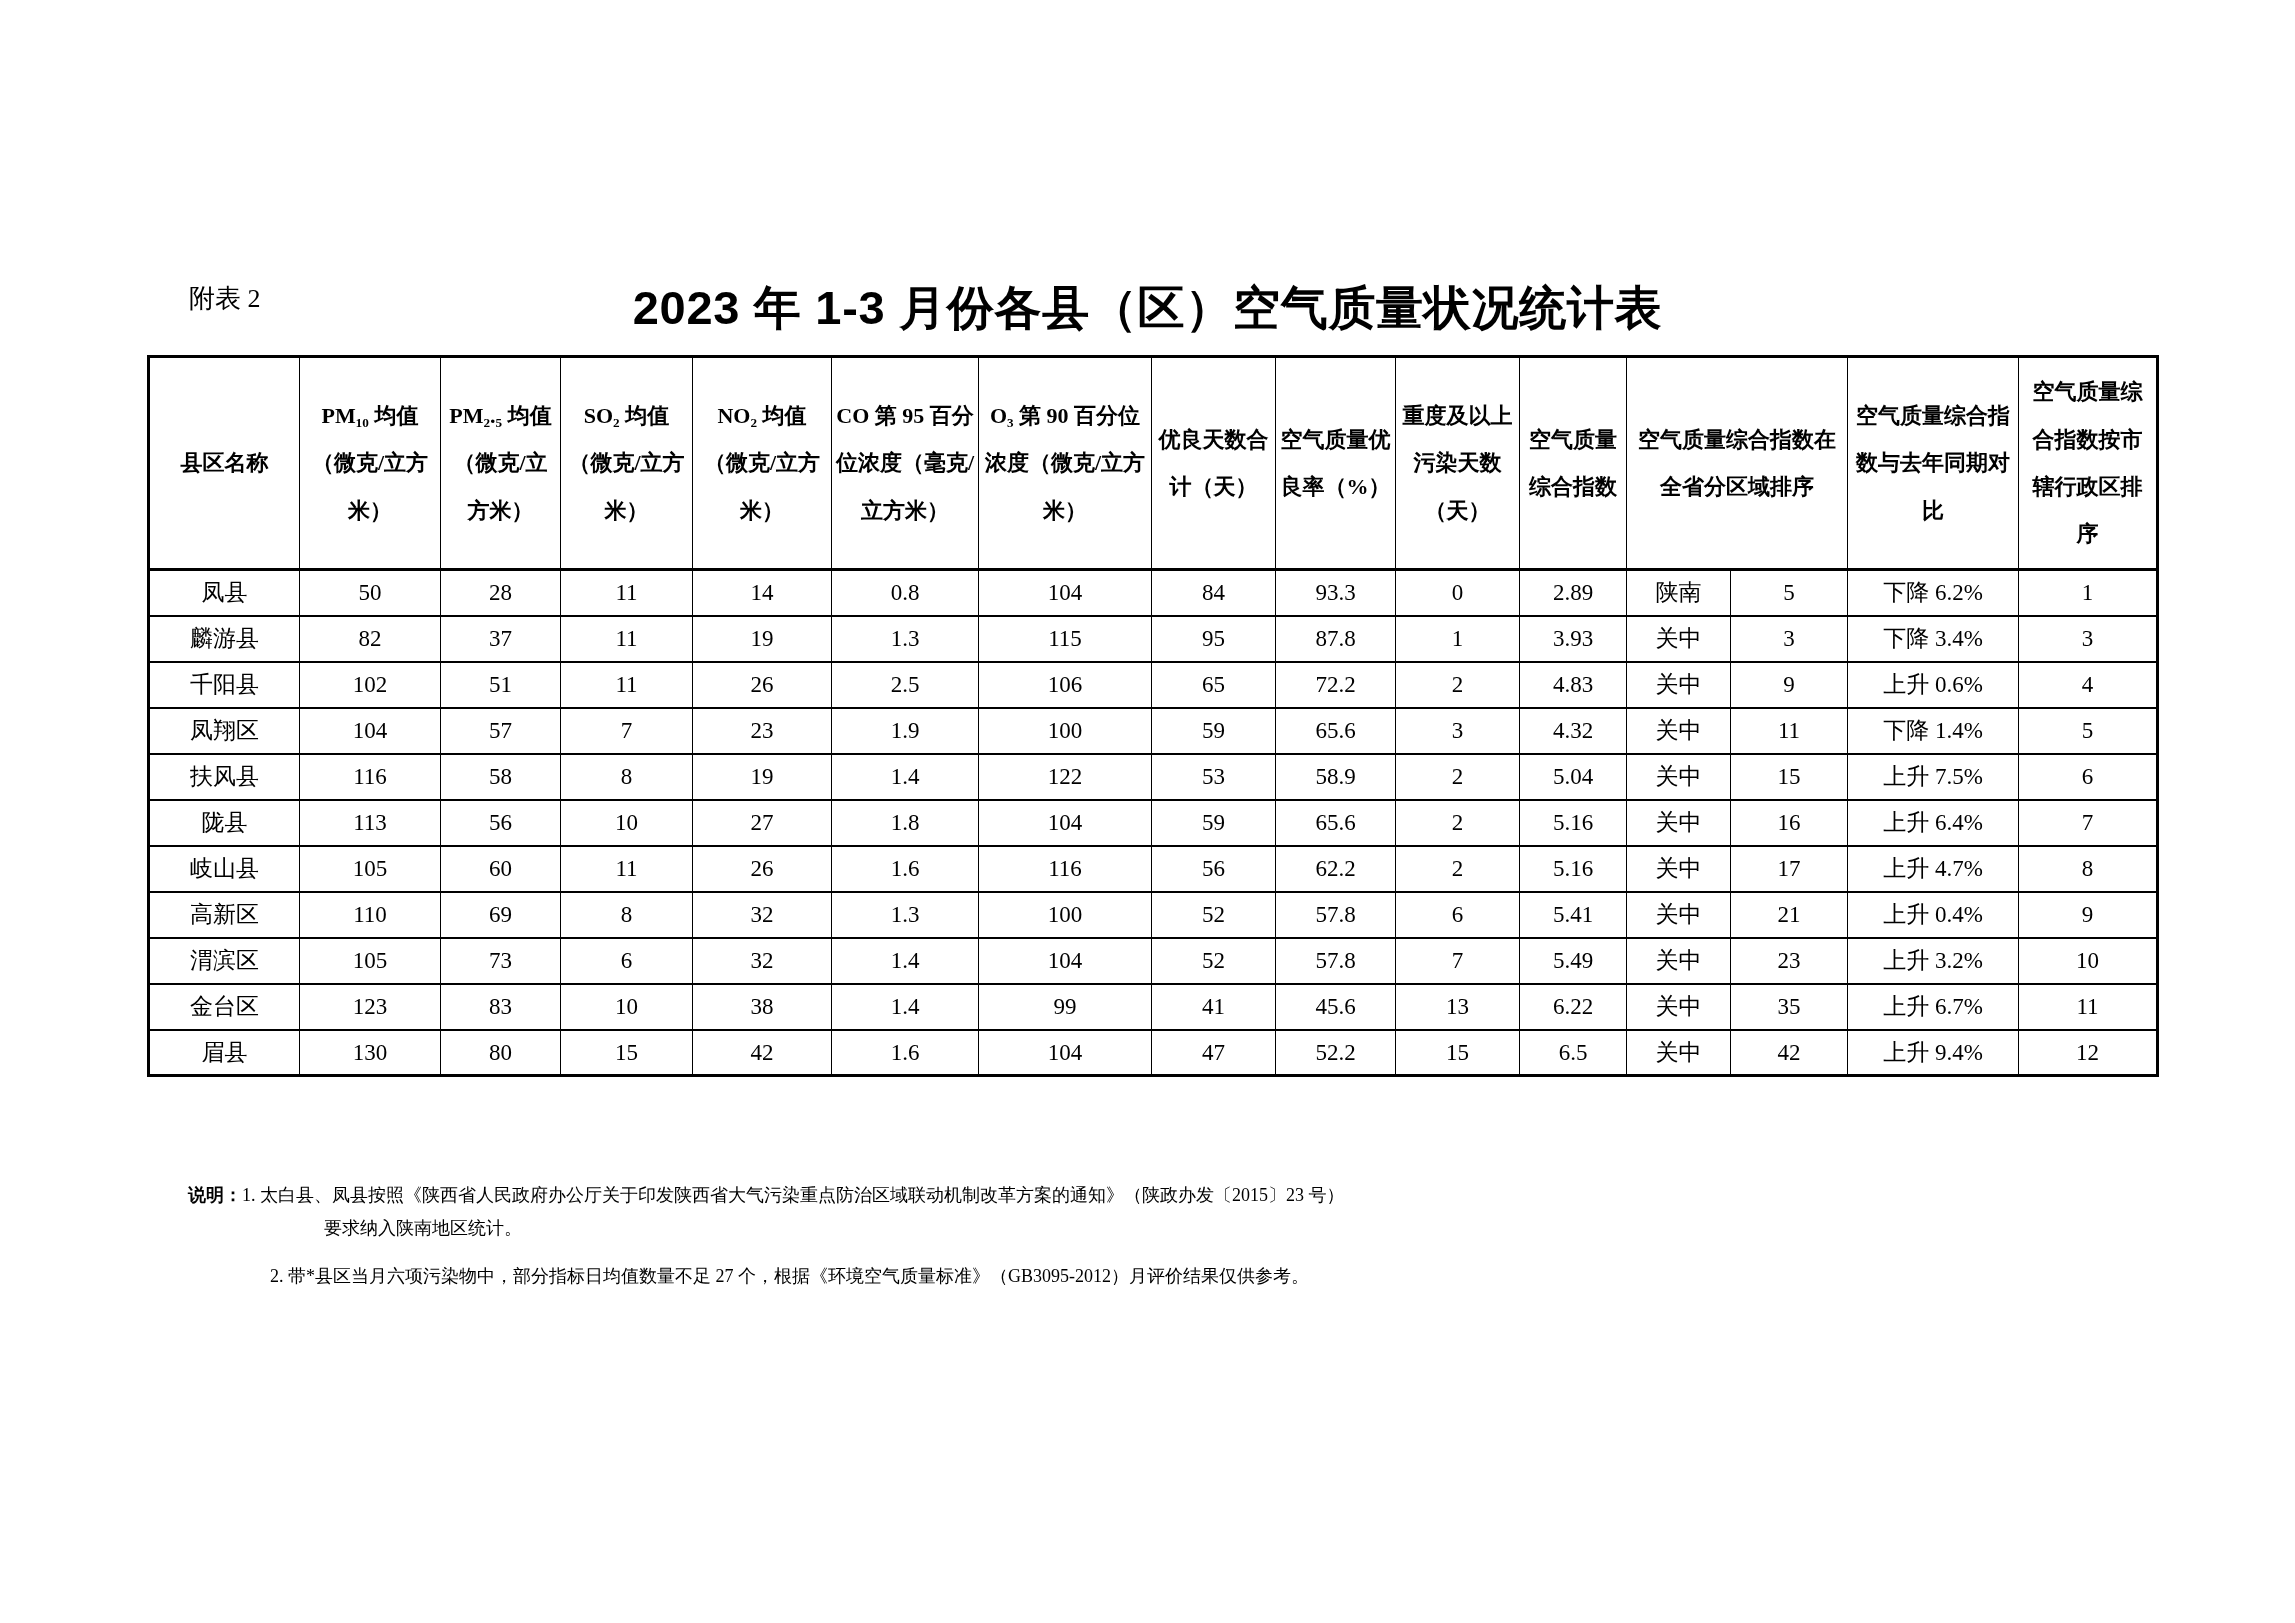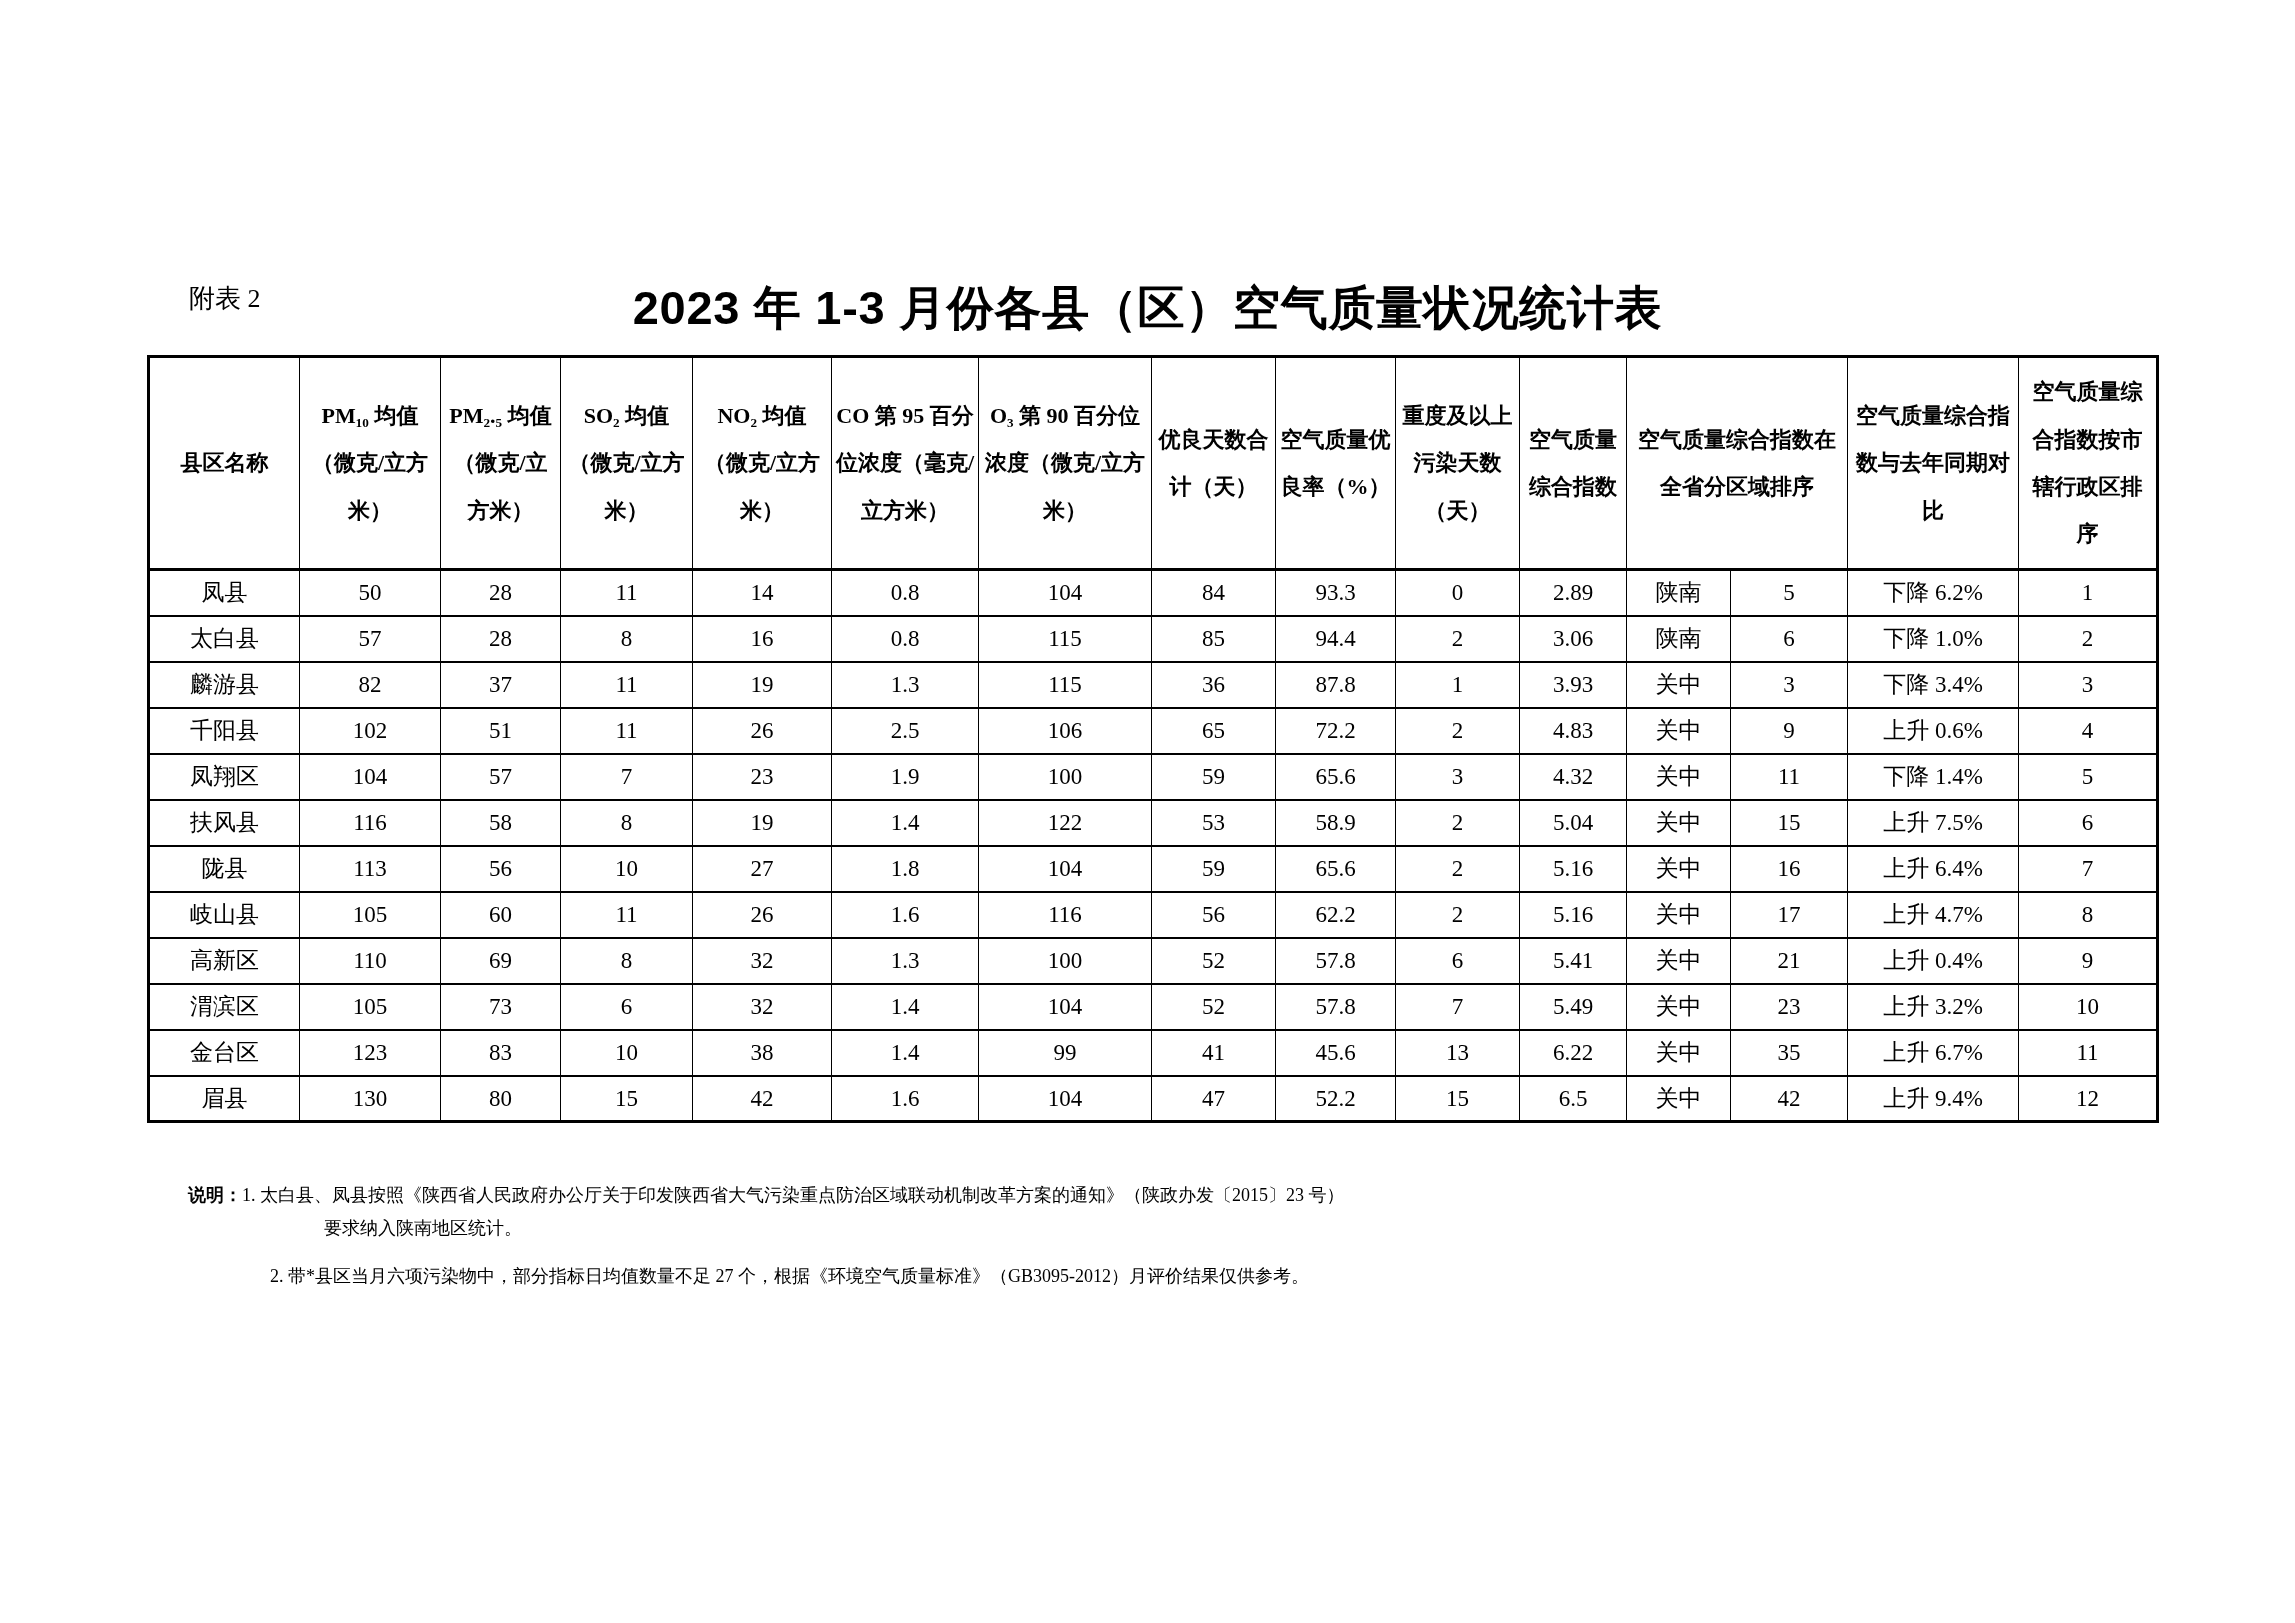--- a/index.html
+++ b/index.html
@@ -93,45 +93,28 @@
         <td>84</td>
         <td>93.3</td>
         <td>0</td>
         <td>2.89</td>
         <td>陕南</td>
         <td>5</td>
         <td>下降 6.2%</td>
         <td>1</td>
       </tr>
       <tr>
-        <td>太白县</td>
-        <td>57</td>
-        <td>28</td>
-        <td>8</td>
-        <td>16</td>
-        <td>0.8</td>
-        <td>115</td>
-        <td>85</td>
-        <td>94.4</td>
-        <td>2</td>
-        <td>3.06</td>
-        <td>陕南</td>
-        <td>6</td>
-        <td>下降 1.0%</td>
-        <td>2</td>
-      </tr>
-      <tr>
         <td>麟游县</td>
         <td>82</td>
         <td>37</td>
         <td>11</td>
         <td>19</td>
         <td>1.3</td>
         <td>115</td>
-        <td>36</td>
+        <td>95</td>
         <td>87.8</td>
         <td>1</td>
         <td>3.93</td>
         <td>关中</td>
         <td>3</td>
         <td>下降 3.4%</td>
         <td>3</td>
       </tr>
       <tr>
         <td>千阳县</td>

